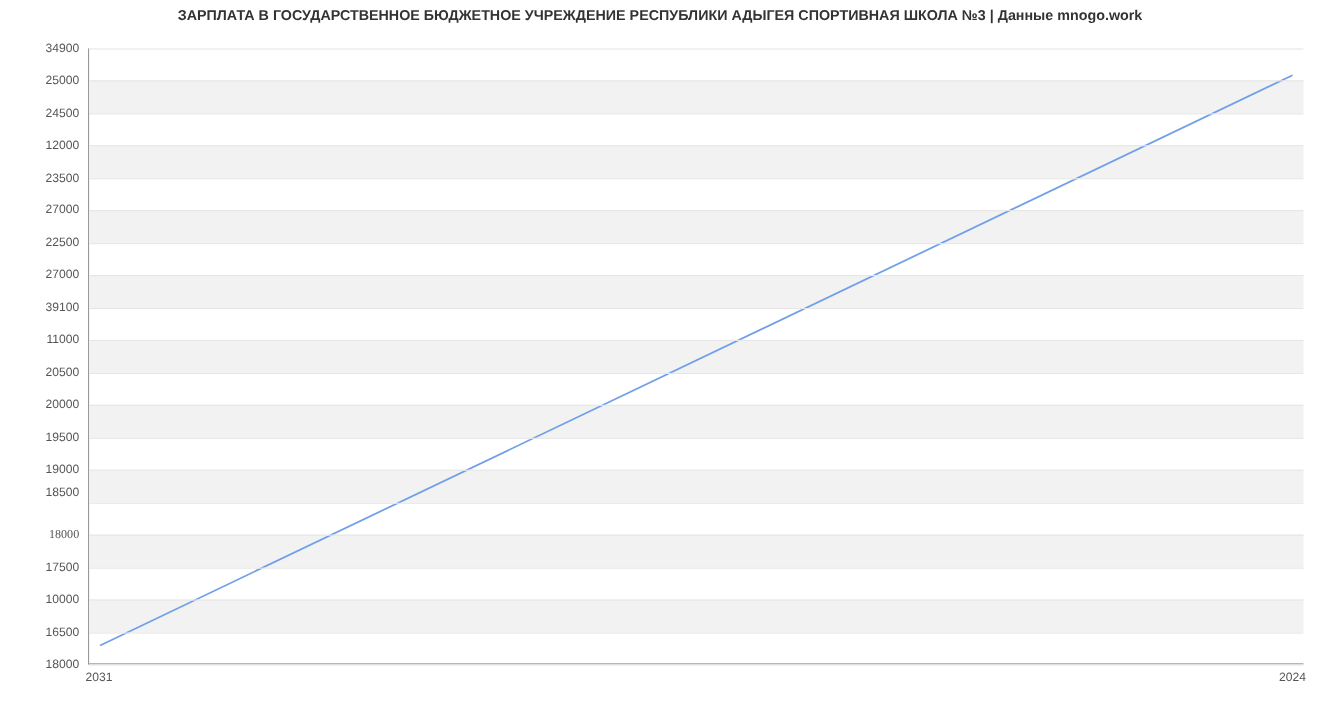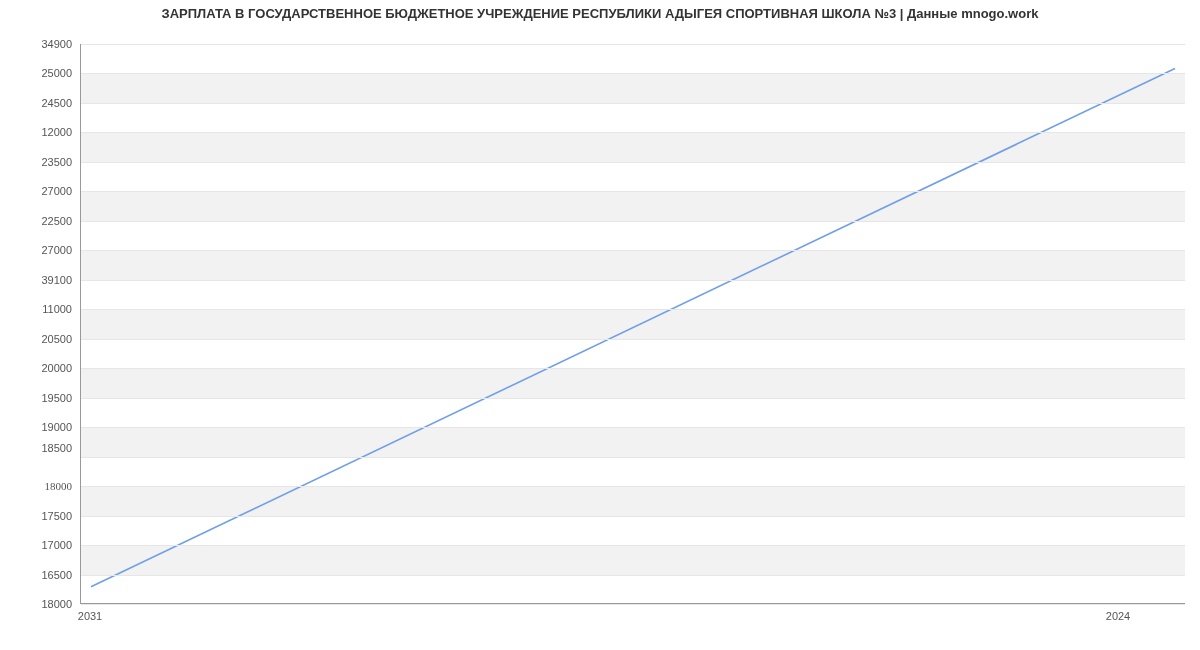--- a/index.html
+++ b/index.html
@@ -110,33 +110,33 @@
       <div class="grid-h" style="top: 176.842px;"></div>
       <div class="grid-h" style="top: 147.368px;"></div>
       <div class="grid-h" style="top: 117.895px;"></div>
       <div class="grid-h" style="top: 88.4211px;"></div>
       <div class="grid-h" style="top: 58.9474px;"></div>
       <div class="grid-h" style="top: 29.4737px;"></div>
       <div class="grid-h" style="top: 0px;"></div>
     </div>
 <div class="y-tick-label" style="top: 604px;">18000</div>
     <div class="y-tick-label" style="top: 574.526px; margin-left: 20px;">16500</div>
-    <div class="y-tick-label" style="top: 545.053px;">17000</div>
+    <div class="y-tick-label" style="top: 545.053px;">10000</div>
     <div class="y-tick-label" style="top: 515.579px;">17500</div>
     <div class="y-tick-label" style="top: 486.105px; font-family: Liberation Serif, serif;">18000</div>
     <div class="y-tick-label" style="top: 448px;">18500</div>
     <div class="y-tick-label" style="top: 427.158px;">19000</div>
     <div class="y-tick-label" style="top: 397.684px;">19500</div>
     <div class="y-tick-label" style="top: 368.211px;">20000</div>
     <div class="y-tick-label" style="top: 338.737px;">20500</div>
     <div class="y-tick-label" style="top: 309.263px;">11000</div>
     <div class="y-tick-label" style="top: 279.789px;">39100</div>
     <div class="y-tick-label" style="top: 250.316px;">27000</div>
     <div class="y-tick-label" style="top: 220.842px;">22500</div>
     <div class="y-tick-label" style="top: 191.368px;">27000</div>
     <div class="y-tick-label" style="top: 161.895px;">23500</div>
     <div class="y-tick-label" style="top: 132.421px;">12000</div>
     <div class="y-tick-label" style="top: 102.947px;">24500</div>
     <div class="y-tick-label" style="top: 73.4737px;">25000</div>
     <div class="y-tick-label" style="top: 44px;">34900</div>
     <div class="x-tick-label" style="left: 90px;">2031</div>
-    <div class="x-tick-label" style="left: 1118px;">2024</div>
+    <div class="x-tick-label" style="left: 1175px;">2024</div>
   </div>
 
 </body></html>

